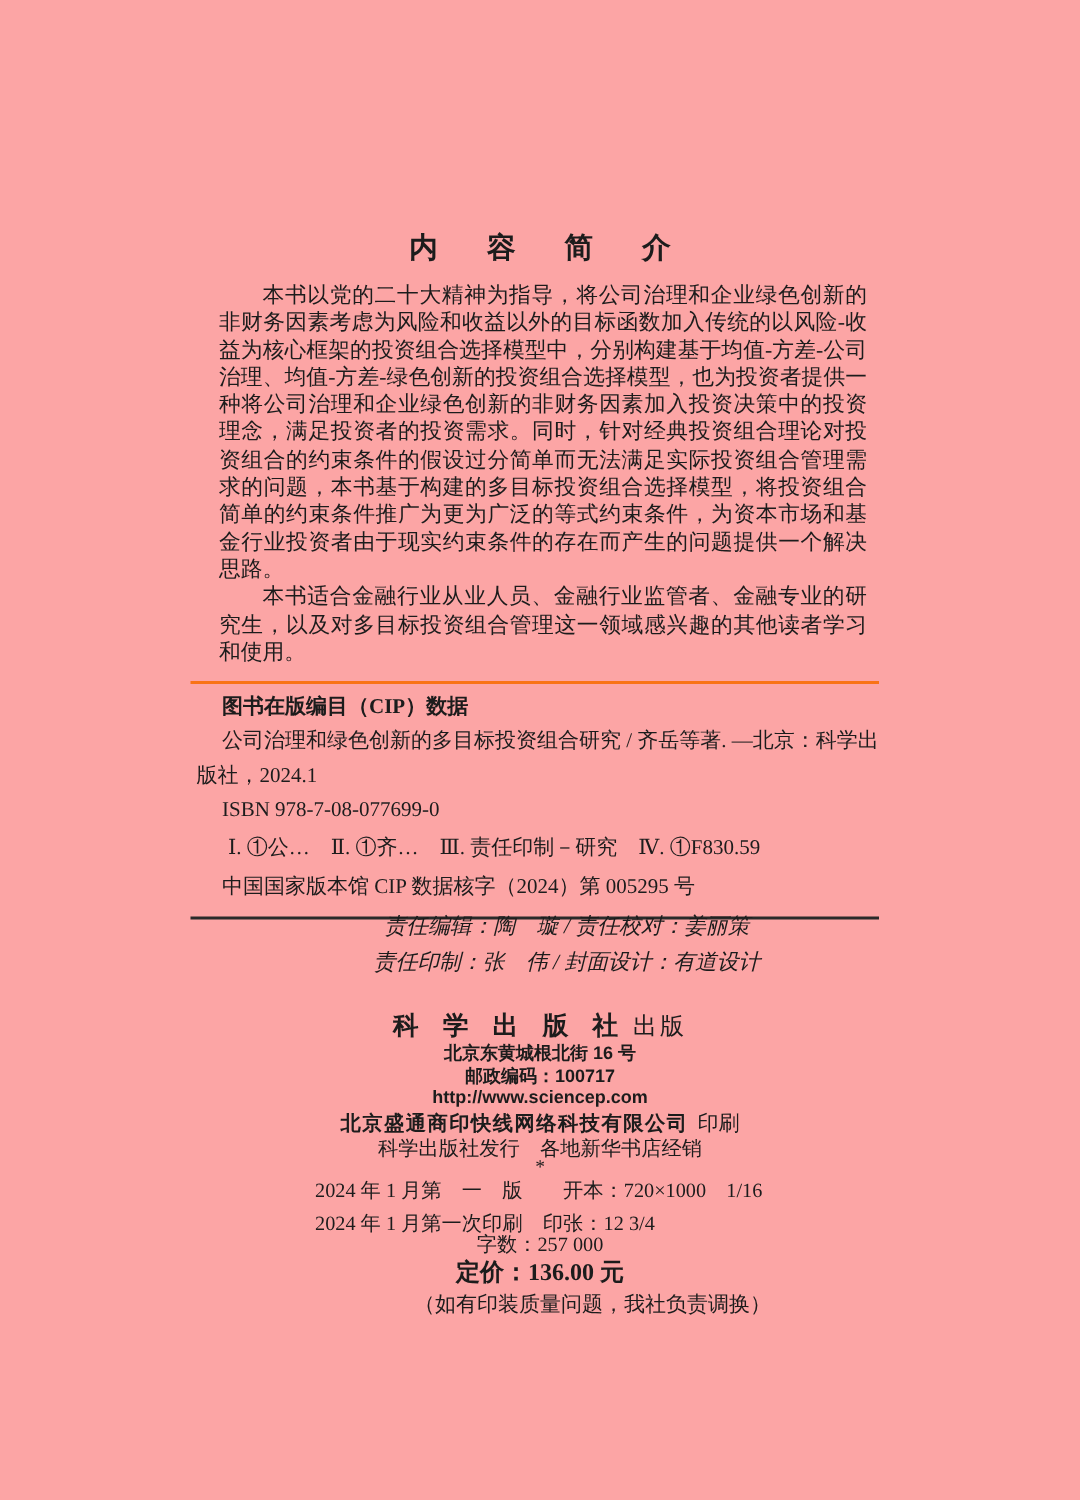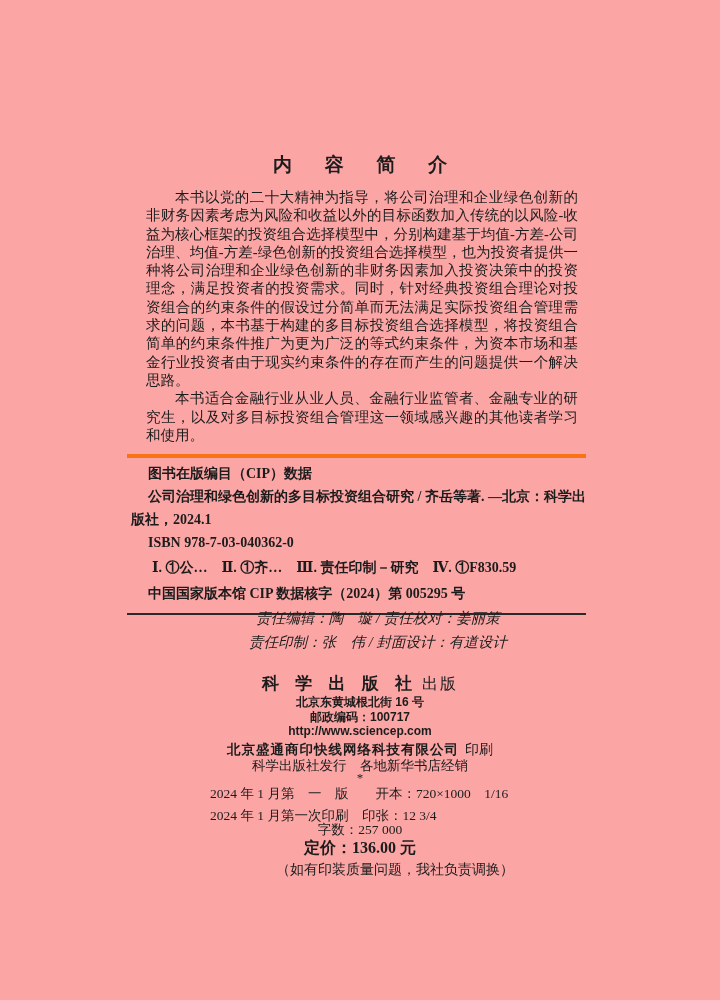--- a/index.html
+++ b/index.html
@@ -21,26 +21,26 @@
   }
   .intro{
     position:absolute;top:188px;left:146px;width:432px;
     font-size:14.5px;line-height:18.3px;
     text-align:justify;
   }
   .intro p{margin:0;text-indent:2em;}
   
   .cip{
     position:absolute;left:127px;top:454px;width:459px;
-    border-top:4px solid #f97316;
+    border-top:2px solid #f97316;
     border-bottom:2.5px solid #2a2a2a;
     padding:2px 0 12px 0;
     font-size:14px;
   }
-  .cip .line{line-height:15px;margin-top:8px;padding-left:21px;font-weight:bold;}
+  .cip .line{line-height:15px;margin-top:8px;padding-left:21px;}
   .cip .cip-header{font-weight:bold;margin-top:6px;}
   .cip .flush{padding-left:4px;}
   .cip .classification{padding-left:25px;margin-top:10px;}
   .cip .record{padding-left:21px;margin-top:11px;}
   
   .credits{
     position:absolute;top:606px;left:18px;width:720px;
     text-align:center;font-style:italic;
     font-size:14.5px;line-height:24px;
     font-family:"Liberation Serif","DejaVu Serif",serif;
@@ -75,21 +75,21 @@
 
   <div class="intro">
     <p>本书以党的二十大精神为指导，将公司治理和企业绿色创新的非财务因素考虑为风险和收益以外的目标函数加入传统的以风险-收益为核心框架的投资组合选择模型中，分别构建基于均值-方差-公司治理、均值-方差-绿色创新的投资组合选择模型，也为投资者提供一种将公司治理和企业绿色创新的非财务因素加入投资决策中的投资理念，满足投资者的投资需求。同时，针对经典投资组合理论对投资组合的约束条件的假设过分简单而无法满足实际投资组合管理需求的问题，本书基于构建的多目标投资组合选择模型，将投资组合简单的约束条件推广为更为广泛的等式约束条件，为资本市场和基金行业投资者由于现实约束条件的存在而产生的问题提供一个解决思路。</p>
     <p>本书适合金融行业从业人员、金融行业监管者、金融专业的研究生，以及对多目标投资组合管理这一领域感兴趣的其他读者学习和使用。</p>
   </div>
 
   <div class="cip">
     <div class="line cip-header">图书在版编目（CIP）数据</div>
     <div class="line">公司治理和绿色创新的多目标投资组合研究 / 齐岳等著. —北京：科学出</div>
     <div class="line flush">版社，2024.1</div>
-    <div class="line">ISBN 978-7-03-040362-0</div>
+    <div class="line">ISBN 978-7-08-077699-0</div>
     <div class="line classification">Ⅰ. ①公…　Ⅱ. ①齐…　Ⅲ. 责任印制－研究　Ⅳ. ①F830.59</div>
     <div class="line record">中国国家版本馆 CIP 数据核字（2024）第 005295 号</div>
   </div>
 
   <div class="credits">
     <div>责任编辑：陶　璇 / 责任校对：姜丽策</div>
     <div>责任印制：张　伟 / 封面设计：有道设计</div>
   </div>
 
   <div class="center-line" style="top:672px;">

